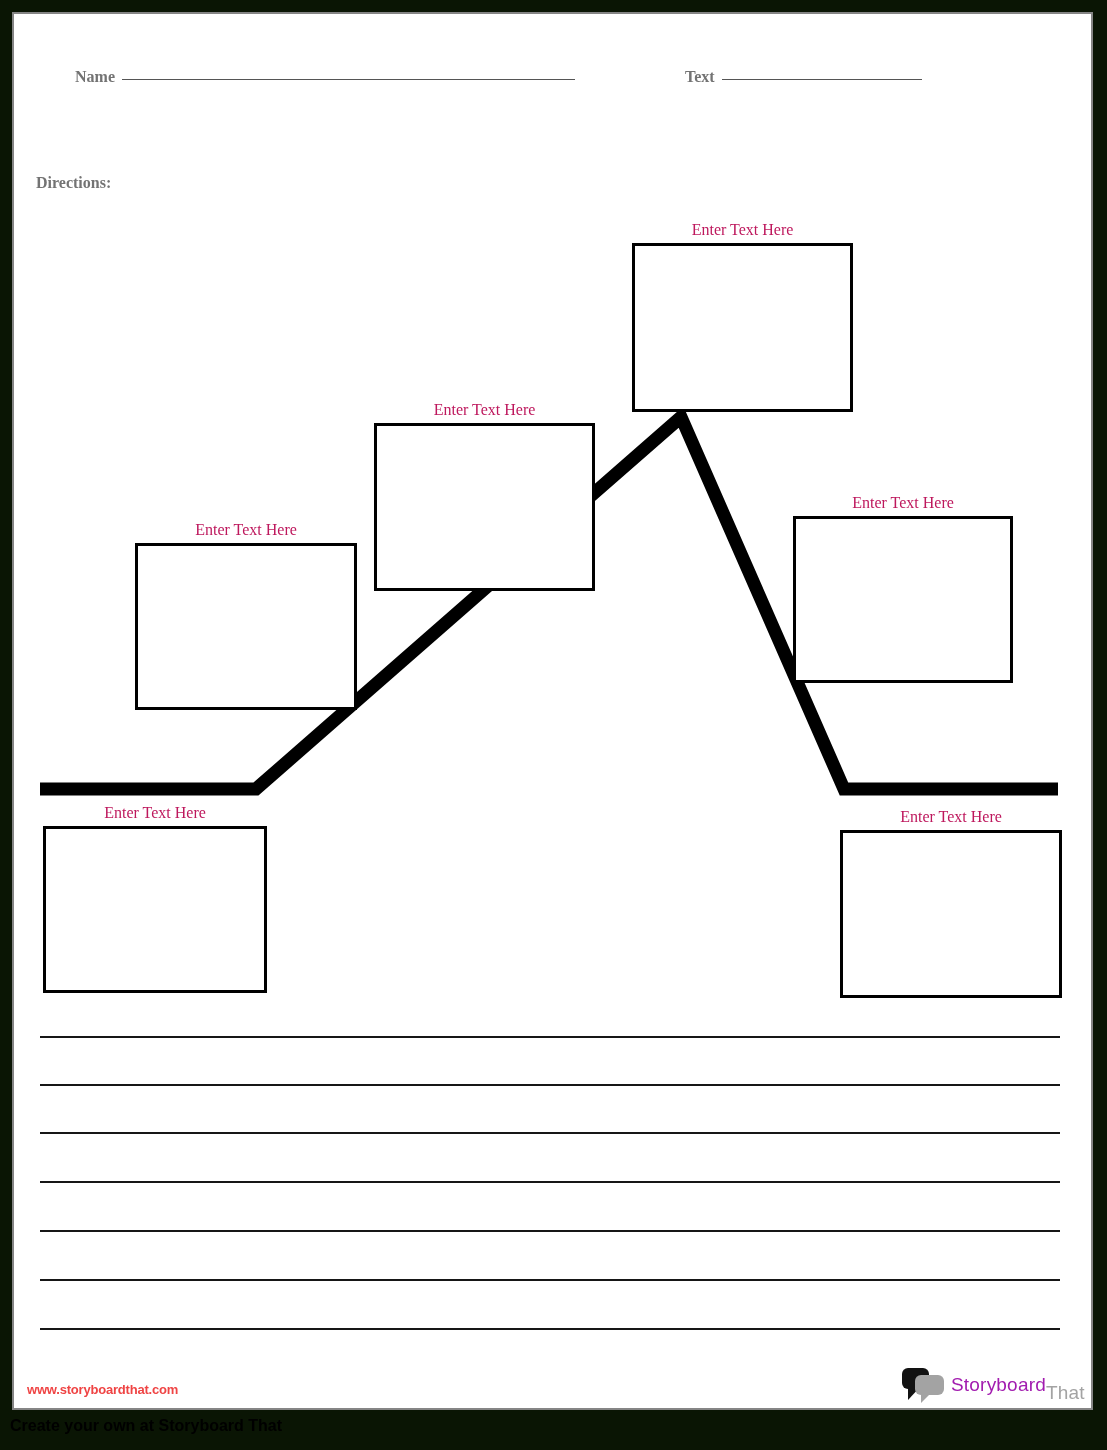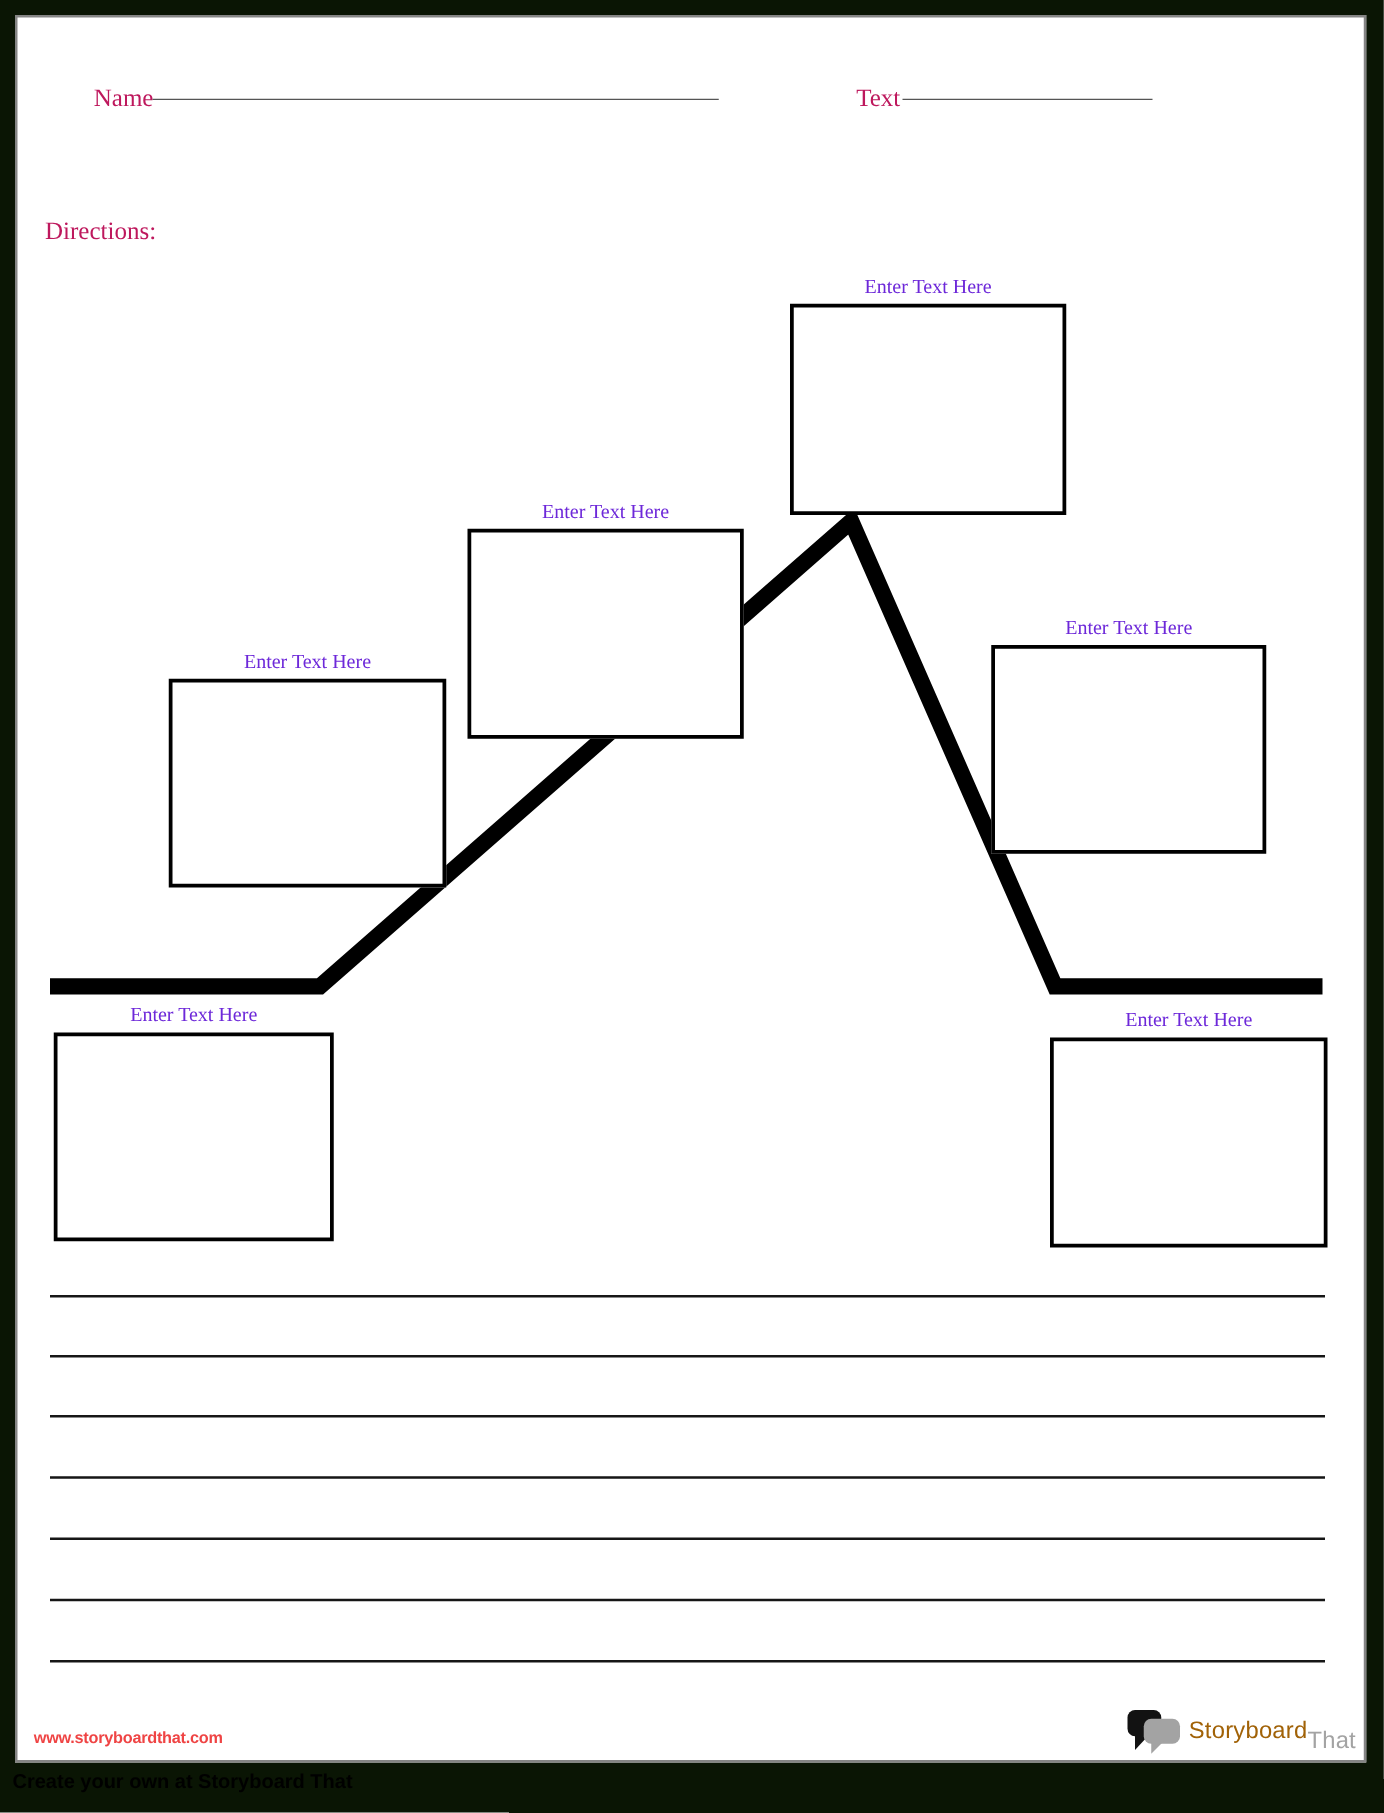--- a/index.html
+++ b/index.html
@@ -10,37 +10,37 @@
     font-family:"Liberation Serif", serif;
     overflow:hidden;
   }
   .page {
     position:absolute; left:12px; top:12px;
     width:1081px; height:1398px;
     background:#ffffff;
     border:2px solid #858585;
   }
   .page * { position:absolute; }
-  .label { font-size:20px; color:#be185d; white-space:nowrap; }
+  .label { font-size:16px; color:#737373; white-space:nowrap;font-weight:bold; }
   .rule-line { height:1px; background:#555; }
   .name-label { left:61px; top:54px; }
   .name-line { left:108px; top:65px; width:453px; }
   .date-label { left:671px; top:54px; }
   .date-line { left:708px; top:65px; width:200px; }
   .title-label { left:0; right:0; top:106px; text-align:center; }
   .directions-label { left:22px; top:160px; }
   .plot-svg { left:0; top:0; width:1077px; height:1394px; }
   .plot-box {
     background:#ffffff;
     border:3px solid #000000;
   }
   .plot-box-label {
     top:-25px; left:-30px; right:-30px;
     text-align:center;
-    font-size:16px; color:#6d28d9; white-space:nowrap;
+    font-size:16px; color:#be185d; white-space:nowrap;
   }
   .box-start   { left:29px;  top:812px; width:224px; height:167px; }
   .box-rise1   { left:121px; top:529px; width:222px; height:167px; }
   .box-rise2   { left:360px; top:409px; width:221px; height:168px; }
   .box-climax  { left:618px; top:229px; width:221px; height:169px; }
   .box-falling { left:779px; top:502px; width:220px; height:167px; }
   .box-end     { left:826px; top:816px; width:222px; height:168px; }
   .write-line { left:26px; width:1020px; height:2px; background:#161616; }
   .wl-1 { top:1022px; } .wl-2 { top:1070px; } .wl-3 { top:1118px; }
   .wl-4 { top:1167px; } .wl-5 { top:1216px; } .wl-6 { top:1265px; }
@@ -51,21 +51,21 @@
     font-weight:bold; font-size:13px; letter-spacing:-0.2px;
     color:#ef4444;
   }
   .logo {
     left:886px; top:1350px; height:42px;
     display:flex; align-items:center;
     font-family:"Liberation Sans", sans-serif;
     font-size:19px; letter-spacing:0.2px;
   }
   .logo svg { position:static; margin-right:5px; }
-  .logo-primary { position:static; color:#a16207; }
+  .logo-primary { position:static; color:#a21caf; }
   .logo-secondary { position:static; color:#a3a3a3;margin-top:16px; }
   .outside-tagline {
     position:absolute; left:10px; top:1417px;
     font-family:"Liberation Sans", sans-serif;
     font-weight:bold; font-size:16px;
     color:#000000;
     white-space:nowrap;
   }
 </style>
 </head>

